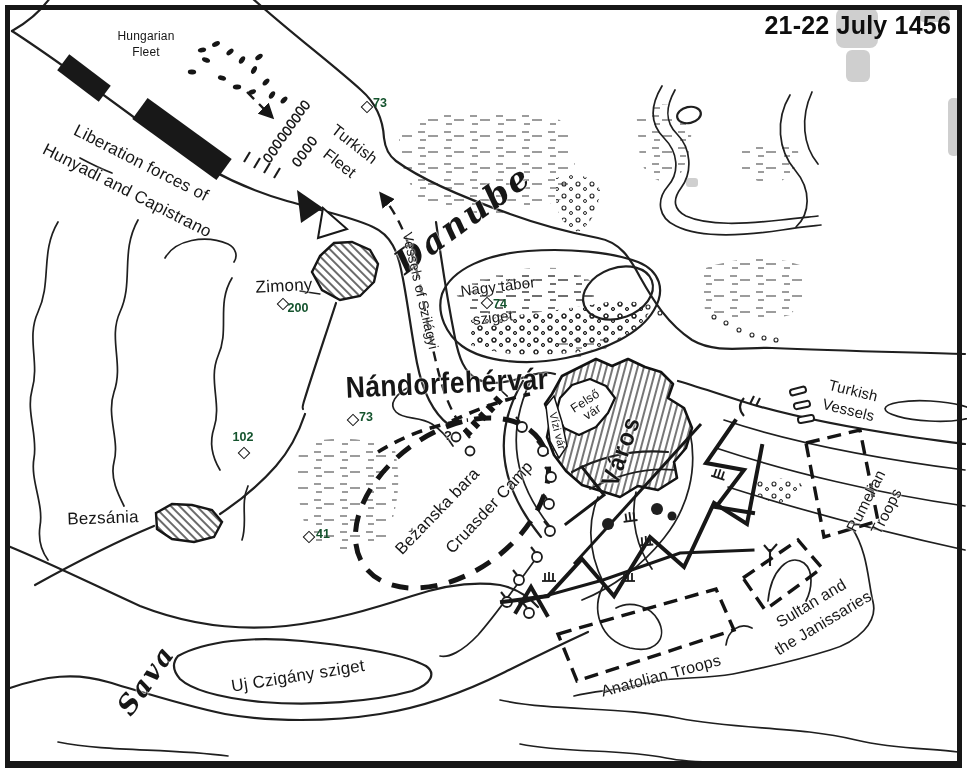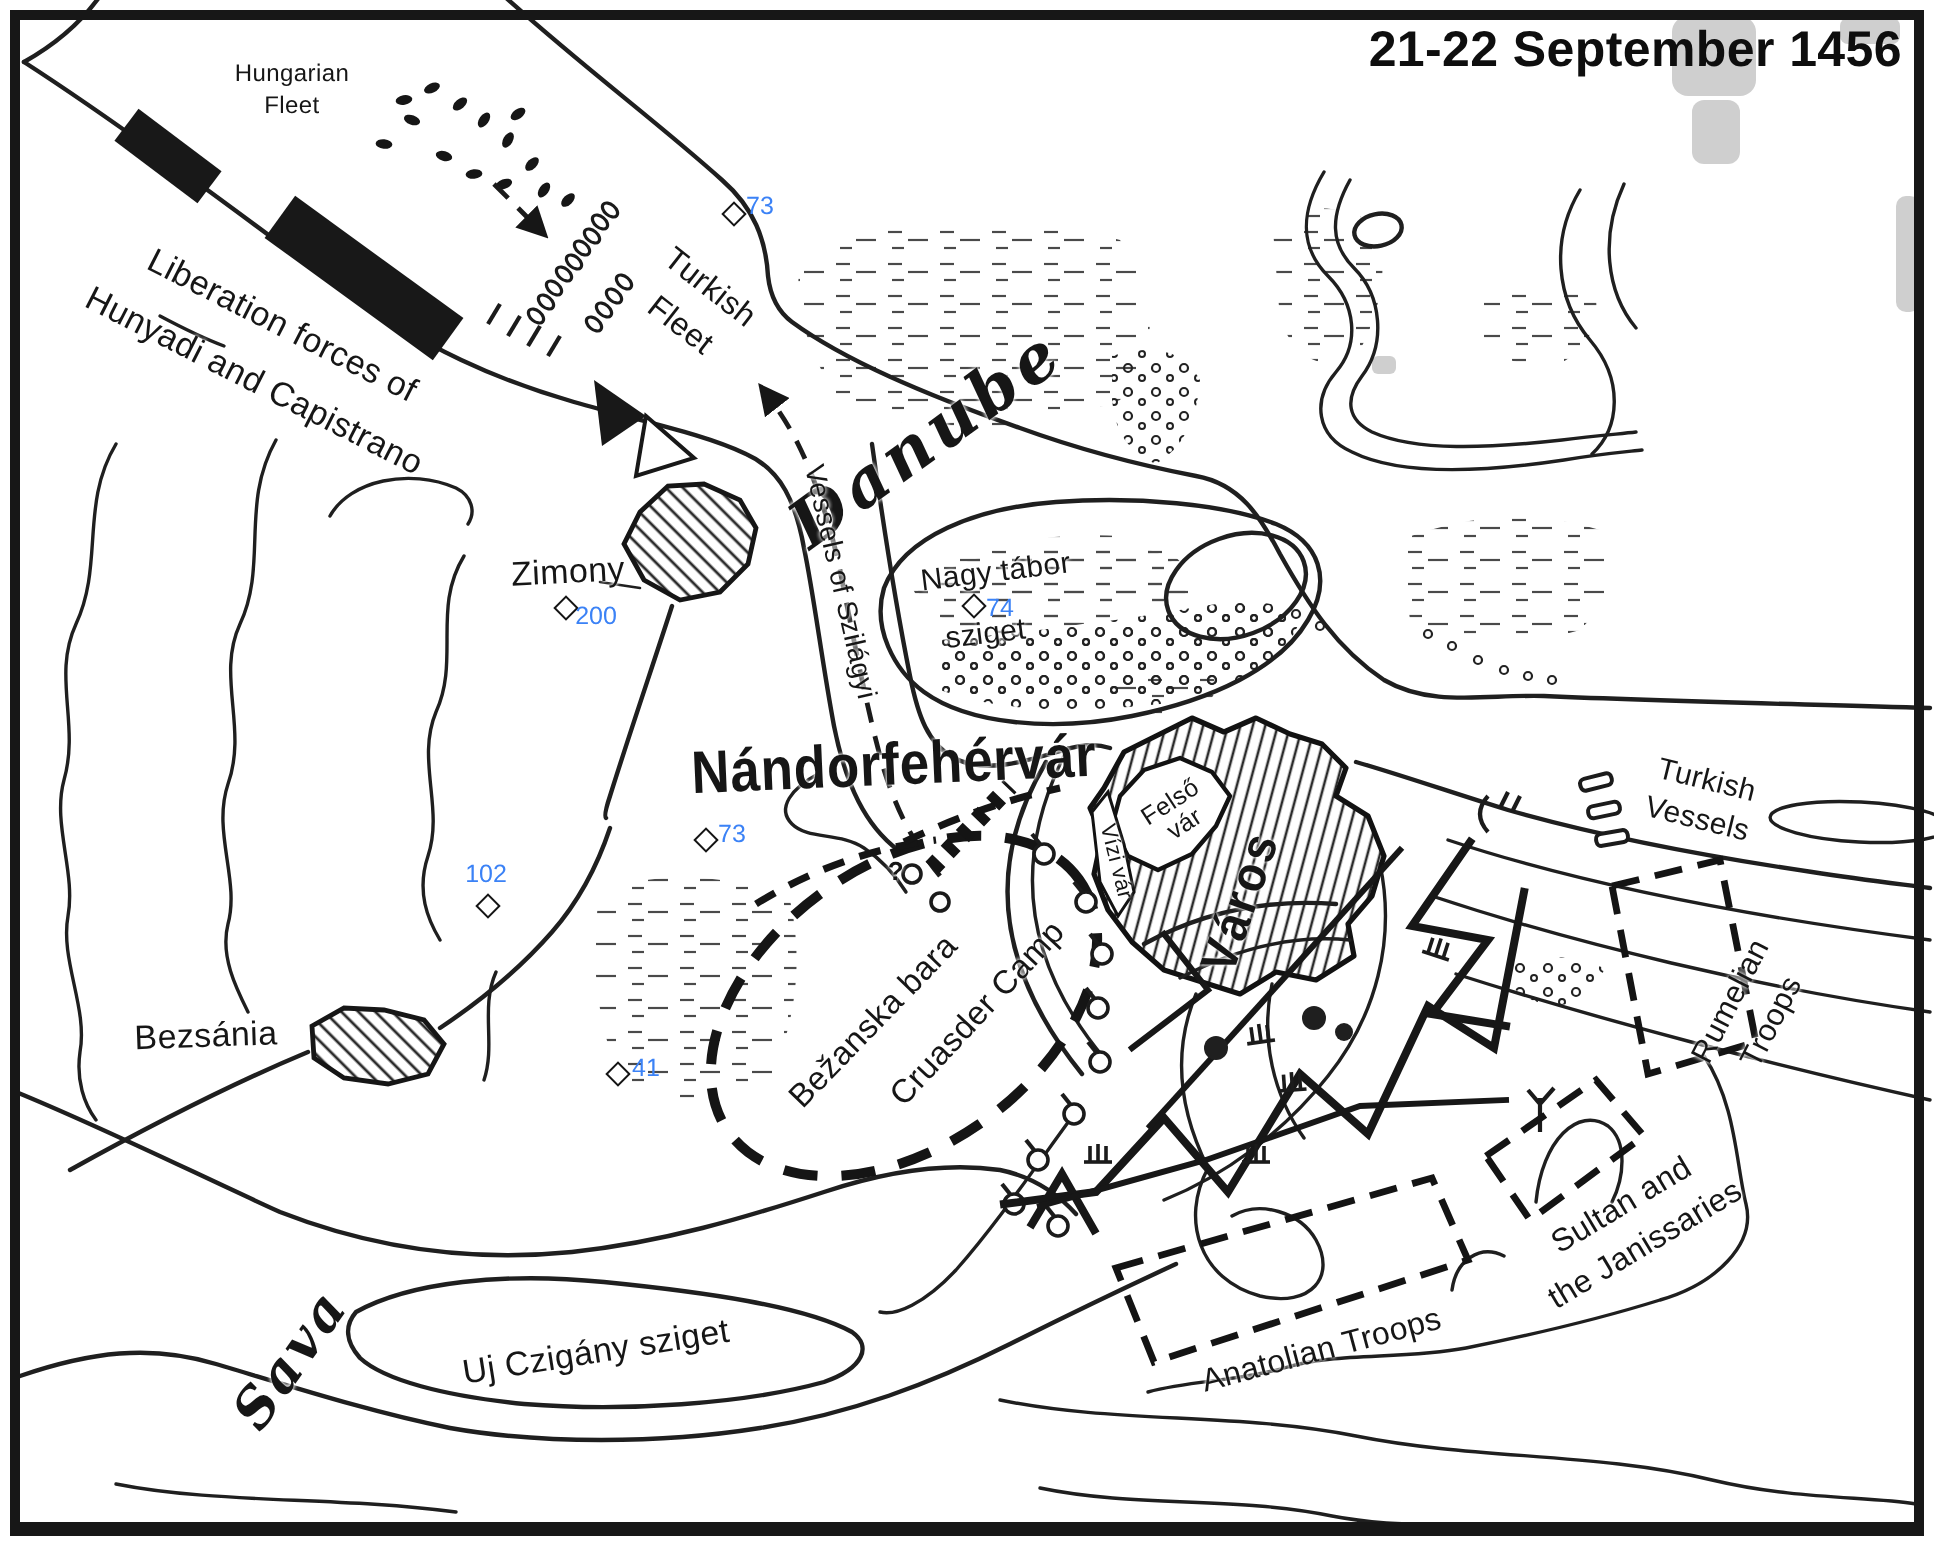--- a/index.html
+++ b/index.html
@@ -28,21 +28,21 @@
   .town{fill:url(#hatch45);stroke:#161616;stroke-width:2.4}
   .smudge{fill:#b5b5b5;opacity:.65}
 
   
   .lbl{
     position:absolute;white-space:pre-line;text-align:center;line-height:1.25;
     letter-spacing:.2px;color:#161616;
     text-shadow:0 0 2px #ffffff, 0 0 2px #ffffff;
   }
   .script{font-family:"DejaVu Serif",serif;font-style:italic;font-weight:bold}
-  .elev{position:absolute;font-size:12.5px;font-weight:normal;transform:translate(-50%,-50%);color:#3b82f6}
+  .elev{position:absolute;font-size:12.5px;font-weight:bold;transform:translate(-50%,-50%);color:#14532d}
   .star{position:absolute;width:7px;height:7px;border:1.6px solid #141414;background:#fff;
         transform:translate(-50%,-50%) rotate(45deg)}
   .title{
     position:absolute;top:8px;right:16px;text-align:right;
     font-size:25px;font-weight:bold;line-height:1.42;color:#0e0e0e;letter-spacing:.2px;
   }
   .frame{position:absolute;inset:5px;border:5px solid #171717;border-bottom-width:7px;pointer-events:none}
 </style>
 </head>
 <body>
@@ -310,21 +310,21 @@
   </g>
 
   <g>
     <path class="rectDash" d="M 806,443 L 860,430 L 878,521 L 824,537 Z"></path>
     <path class="rectDash" d="M 743,578 L 798,540 L 822,568 L 765,610 Z"></path>
     <path class="rectDash" d="M 558,634 L 716,589 L 734,630 L 577,681 Z"></path>
   </g>
 </svg>
 
 <div class="title">
-  <div>21-22 September 1456</div>
+  <div>21-22 July 1456</div>
 </div>
 
 <div class="lbl" style="left:146px;top:45px;font-size:12px;line-height:1.3;transform:translate(-50%,-50%)">Hungarian
 Fleet</div>
 
 <div class="lbl" style="left:134px;top:177px;font-size:17px;line-height:1.85;transform:translate(-50%,-50%) rotate(27deg)">Liberation forces of
 Hunyadi and Capistrano</div>
 
 <div class="lbl" style="left:347px;top:154px;font-size:16px;line-height:1.5;transform:translate(-50%,-50%) rotate(38deg)">Turkish
 Fleet</div>

